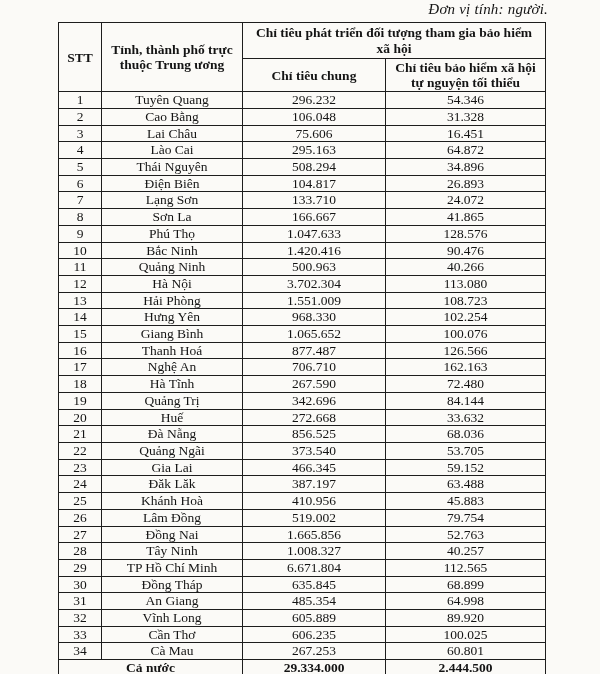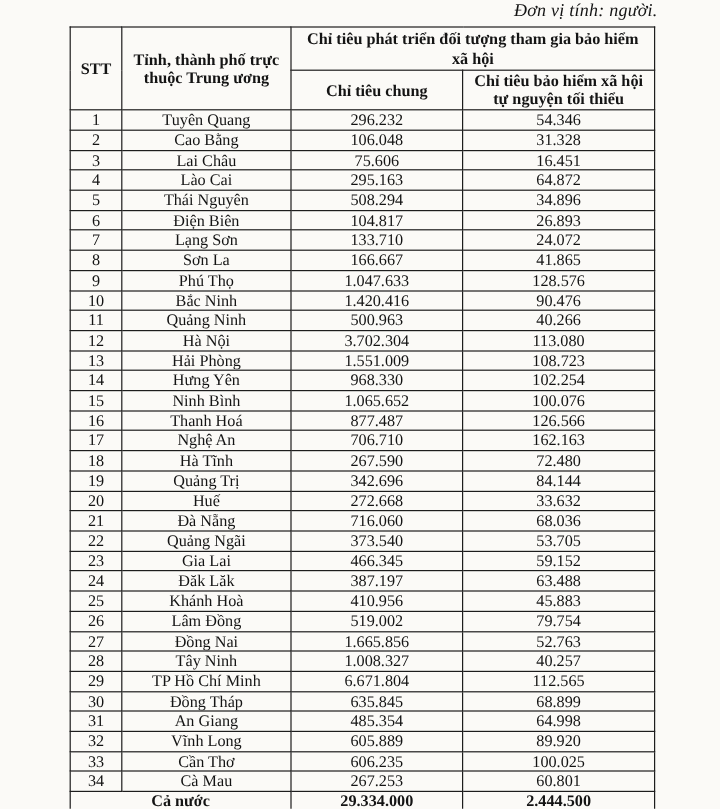--- a/index.html
+++ b/index.html
@@ -167,21 +167,21 @@
         <td>108.723</td>
       </tr>
       <tr>
         <td>14</td>
         <td>Hưng Yên</td>
         <td>968.330</td>
         <td>102.254</td>
       </tr>
       <tr>
         <td>15</td>
-        <td>Ninh Bình</td>
+        <td>Giang Bình</td>
         <td>1.065.652</td>
         <td>100.076</td>
       </tr>
       <tr>
         <td>16</td>
         <td>Thanh Hoá</td>
         <td>877.487</td>
         <td>126.566</td>
       </tr>
       <tr>
@@ -204,21 +204,21 @@
       </tr>
       <tr>
         <td>20</td>
         <td>Huế</td>
         <td>272.668</td>
         <td>33.632</td>
       </tr>
       <tr>
         <td>21</td>
         <td>Đà Nẵng</td>
-        <td>716.060</td>
+        <td>856.525</td>
         <td>68.036</td>
       </tr>
       <tr>
         <td>22</td>
         <td>Quảng Ngãi</td>
         <td>373.540</td>
         <td>53.705</td>
       </tr>
       <tr>
         <td>23</td>

